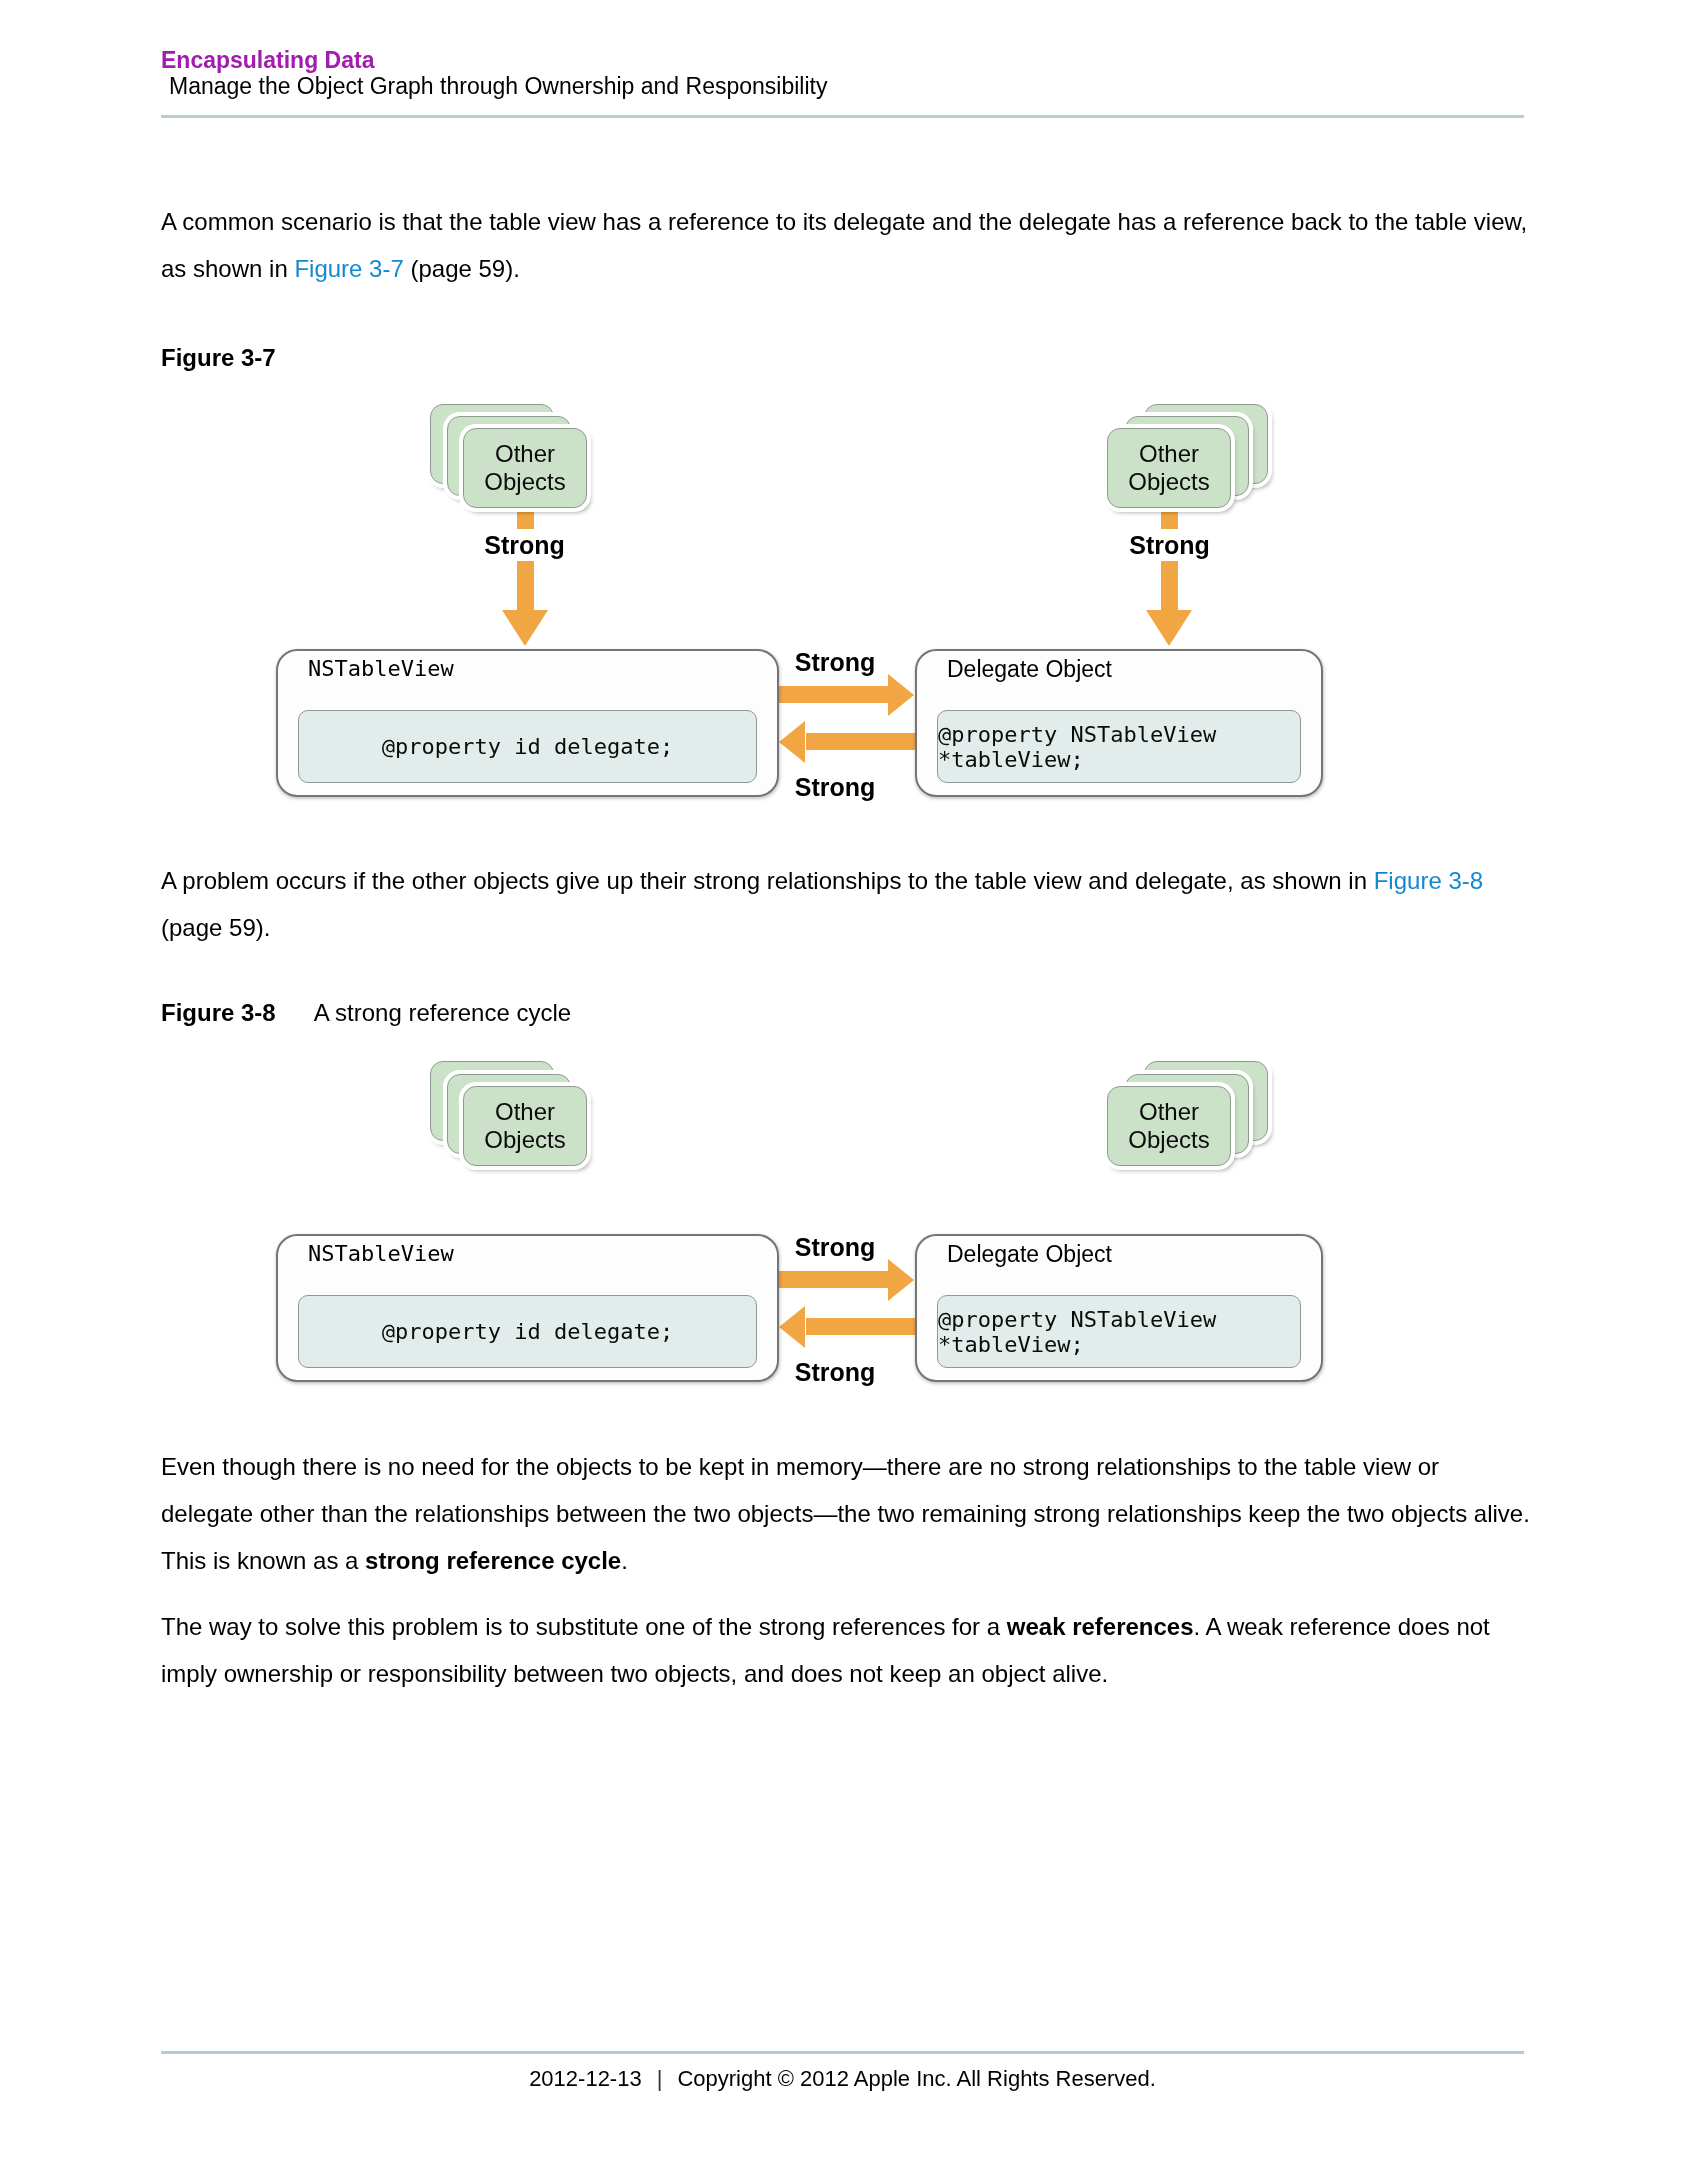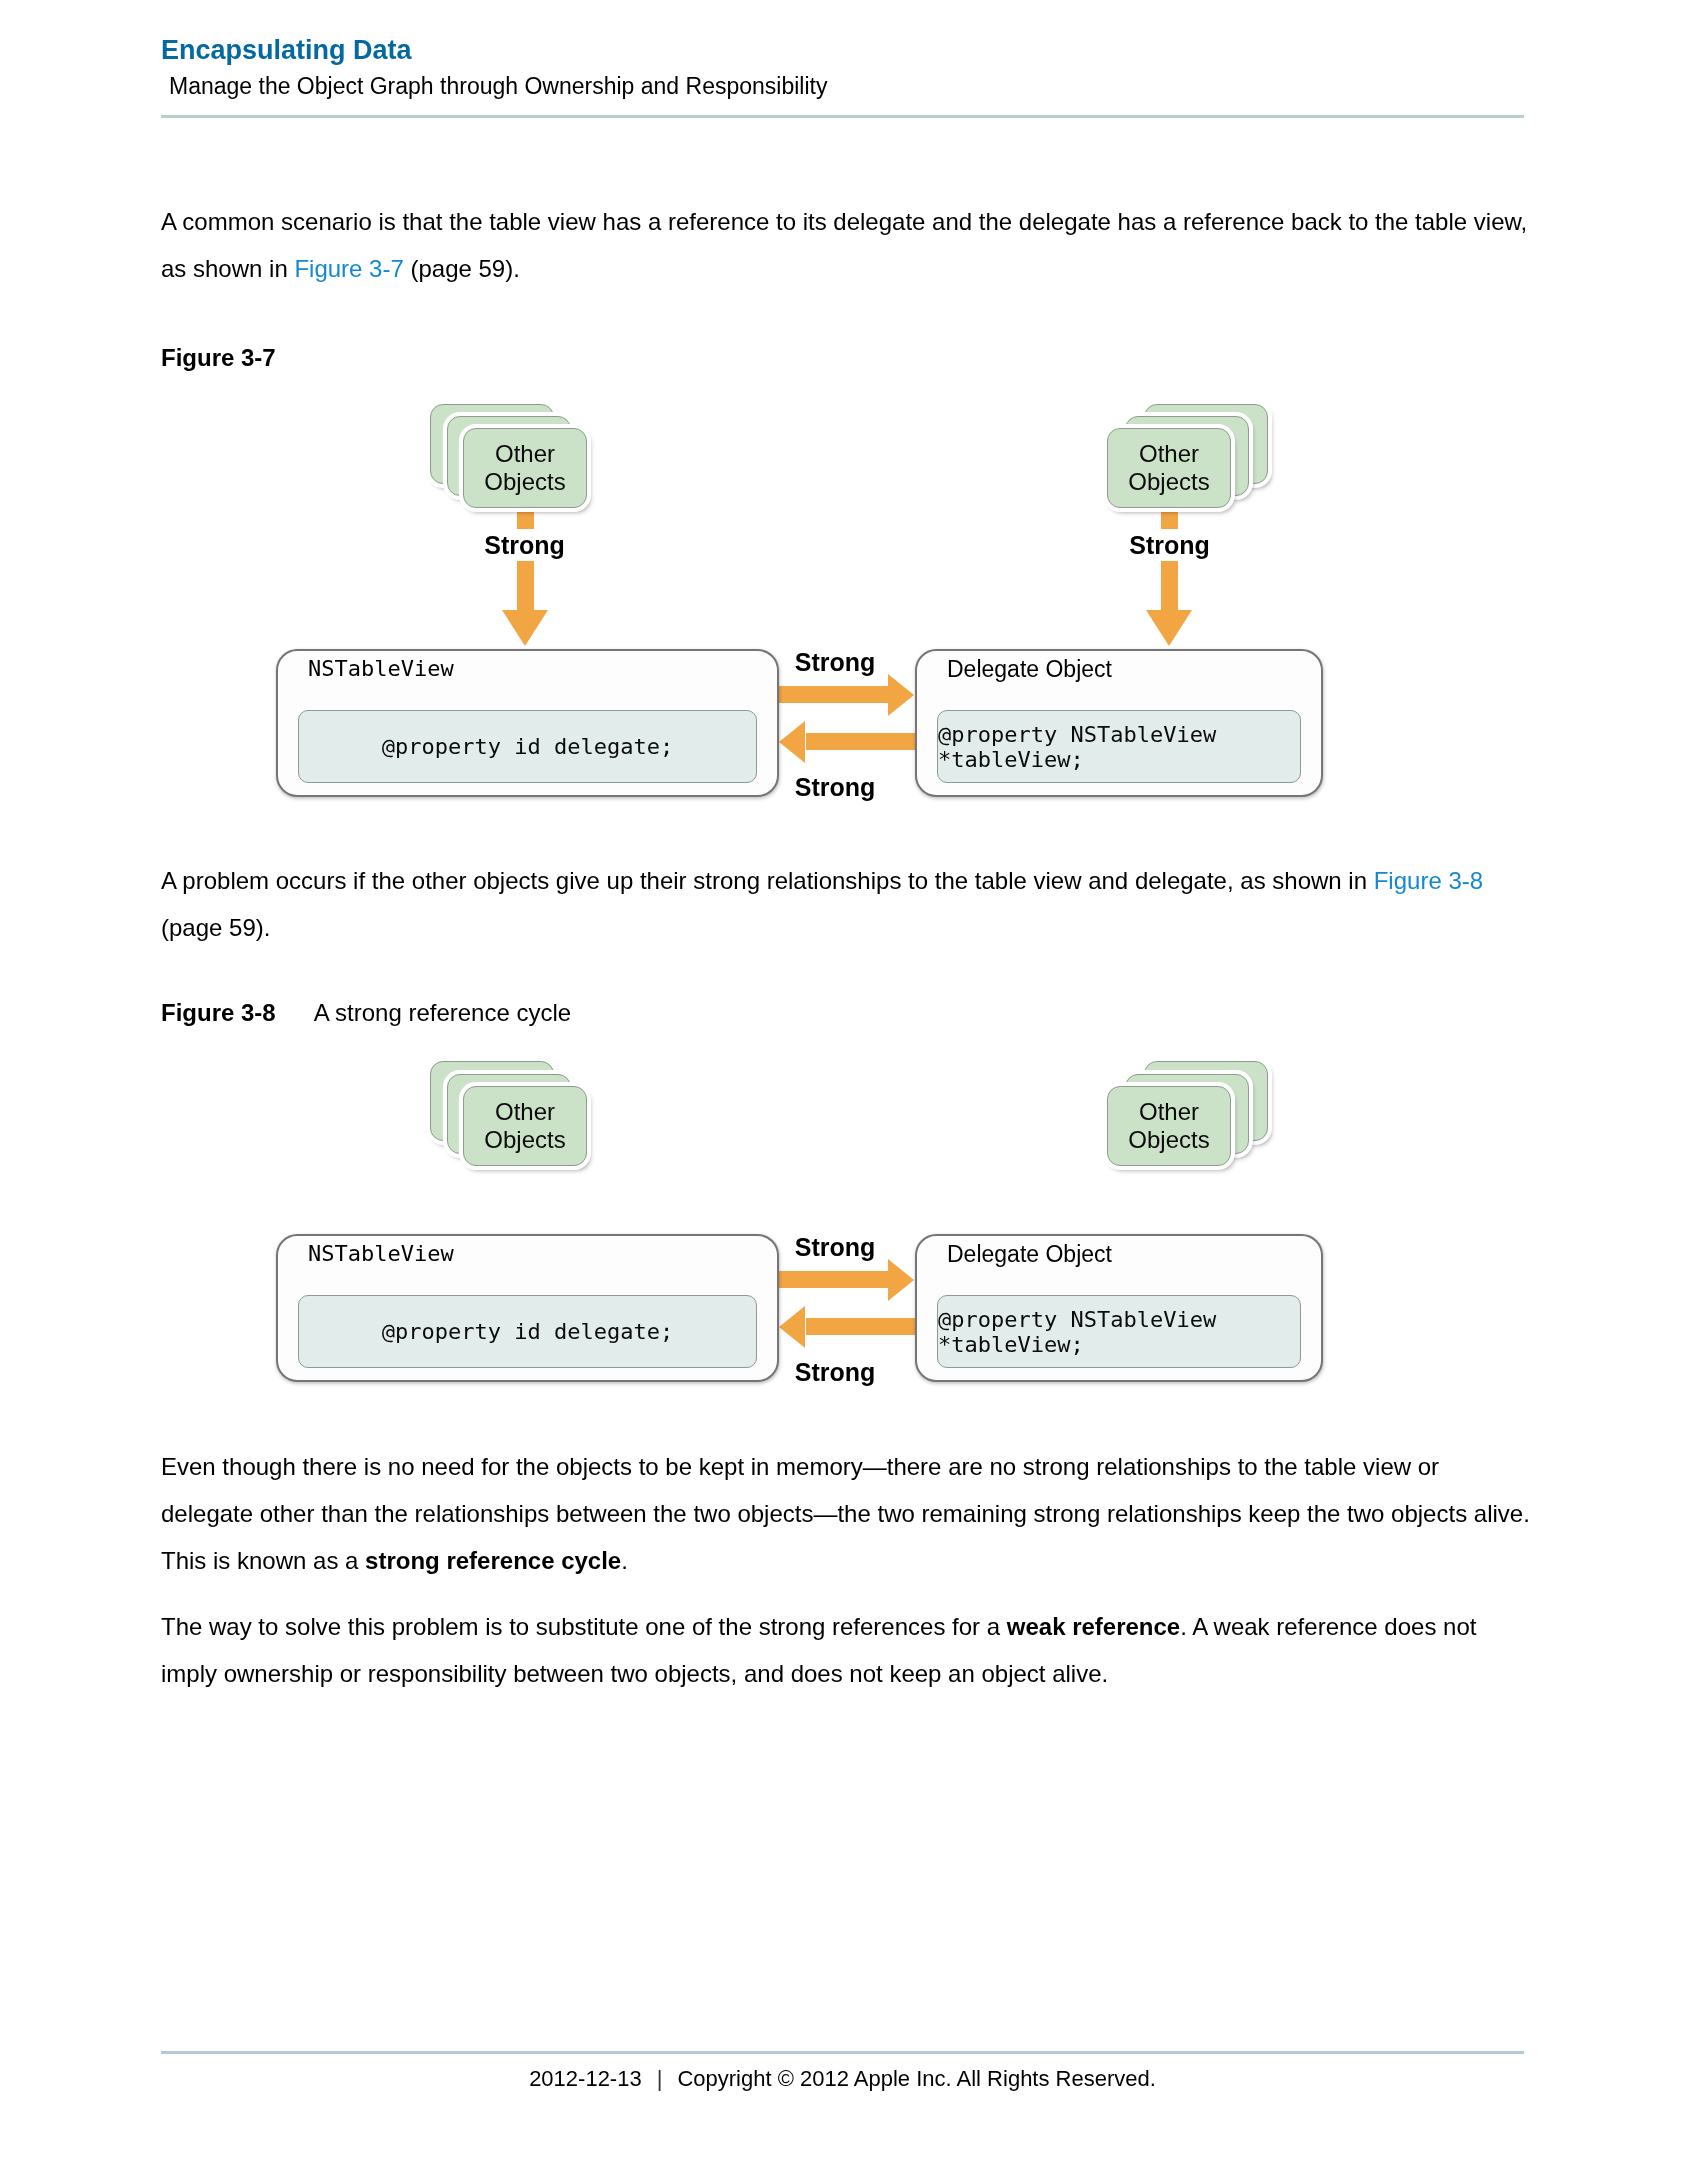--- a/index.html
+++ b/index.html
@@ -1,21 +1,21 @@
 <!DOCTYPE html>
 <html style="font-size:13px"><head>
 <meta charset="utf-8">
 <style>
   * { margin:0; padding:0; box-sizing:border-box; }
   html,body { background:#ffffff; }
   body { font-family:"Liberation Sans", sans-serif; color:#000; }
   .page { position:relative; width:1687px; height:2183px; background:#ffffff; overflow:hidden; }
 
   
-  .h-title { position:absolute; left:161px; top:35px; font-size:27px; font-weight:bold; color:#0369a1; }
+  .h-title { position:absolute; left:161px; top:47px; font-size:23px; font-weight:bold; color:#a21caf; }
   .h-sub   { position:absolute; left:169px; top:73px; font-size:23px; color:#000; }
   .h-rule  { position:absolute; left:161px; top:115px; width:1363px; height:2.5px; background:#b9cfc9; }
 
   
   .body-p { position:absolute; left:161px; width:1374px; font-size:24px; line-height:47px; color:#000; }
   .link { color:#1489d1; text-decoration:none; cursor:pointer; }
   .b { font-weight:bold; }
 
   
   .fig-cap { position:absolute; left:161px; display:flex; gap:38px; font-size:24px; color:#000; }
@@ -168,19 +168,19 @@
     <div class="shaft-h" style="left:779px; top:1271px; width:109px;"></div>
     <div class="head-right" style="left:888px; top:1259px;"></div>
 
     <div class="head-left" style="left:779px; top:1306px;"></div>
     <div class="shaft-h" style="left:806px; top:1318px; width:109px;"></div>
     <div class="strong" style="left:769px; top:1358px;">Strong</div>
   </div>
 
   <p class="body-p" style="top:1443px;"><span>Even though there is no need for the objects to be kept in memory—there are no strong relationships to the table view or delegate other than the relationships between the two objects—the two remaining strong relationships keep the two objects alive. This is known as a </span><span class="b">strong reference cycle</span><span>.</span></p>
 
-  <p class="body-p" style="top:1603px;"><span>The way to solve this problem is to substitute one of the strong references for a </span><span class="b">weak reference</span><span>. A weak reference does not imply ownership or responsibility between two objects, and does not keep an object alive.</span></p>
+  <p class="body-p" style="top:1603px;"><span>The way to solve this problem is to substitute one of the strong references for a </span><span class="b">weak references</span><span>. A weak reference does not imply ownership or responsibility between two objects, and does not keep an object alive.</span></p>
 
   <div class="f-rule"></div>
   <div class="f-line"><span>2012-12-13</span><span class="sep">|</span><span>Copyright © 2012 Apple Inc. All Rights Reserved.</span></div>
 
 </div>
 
 
 </body></html>

